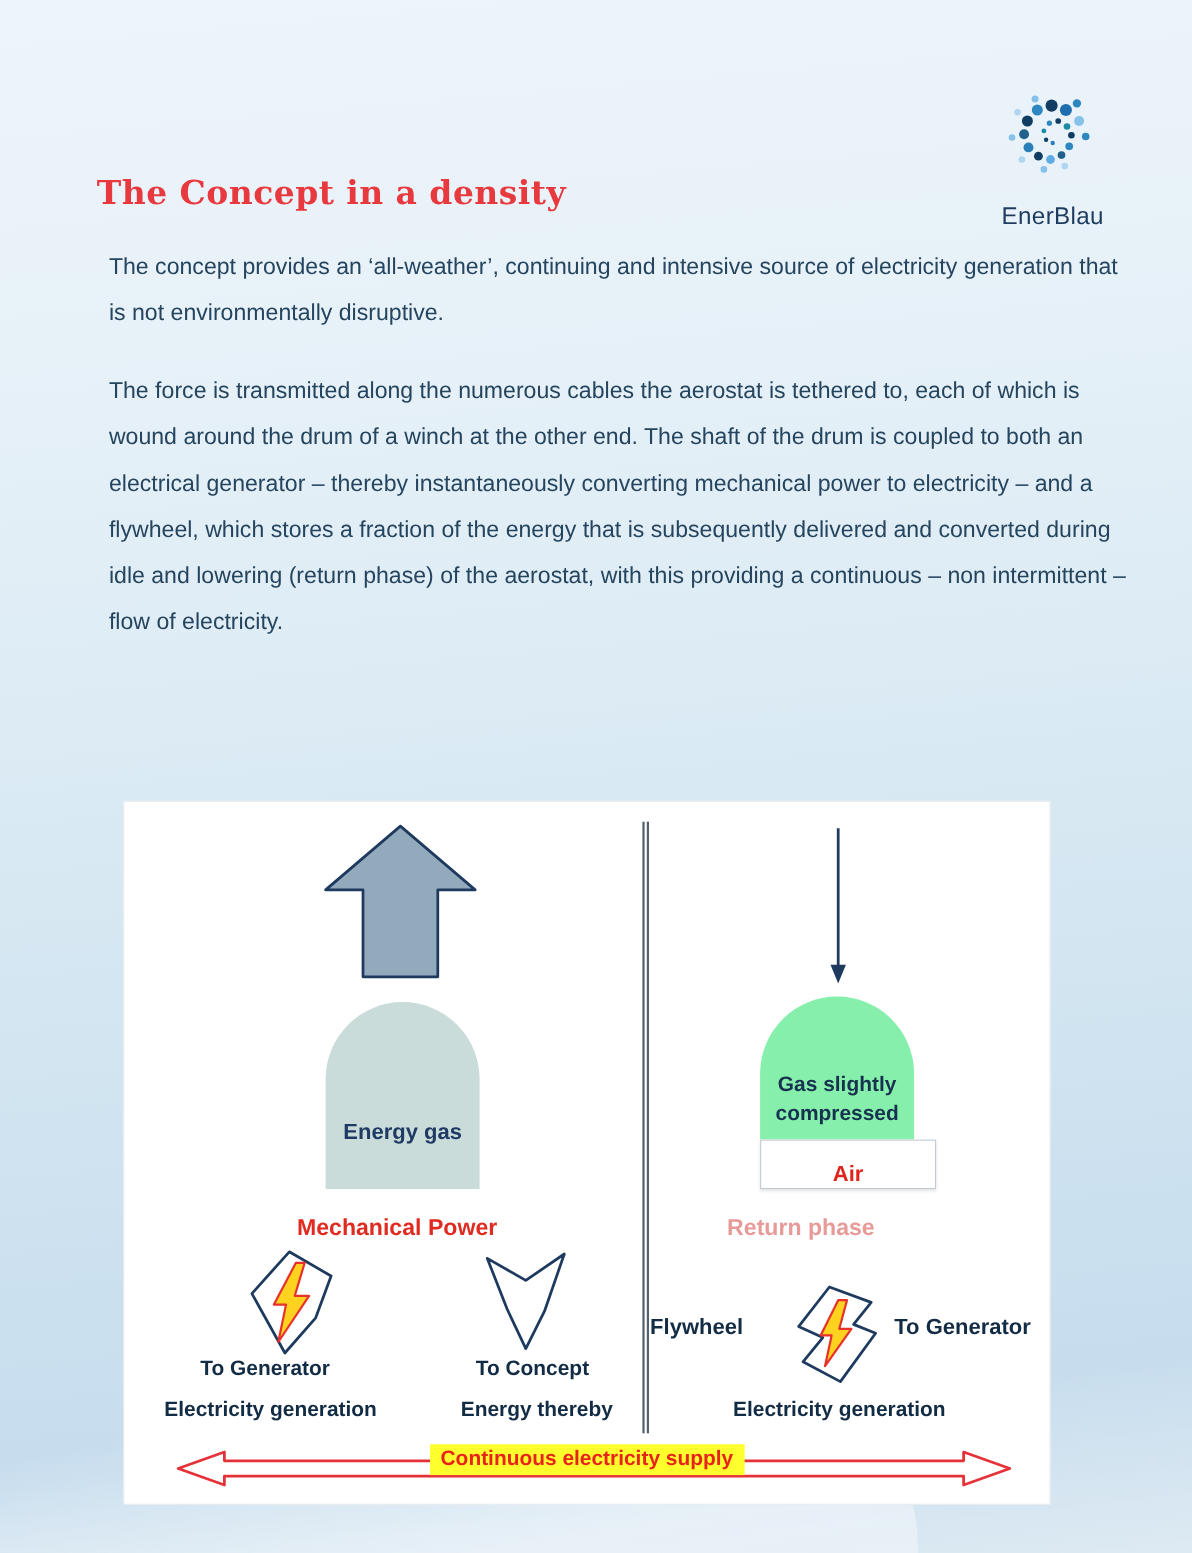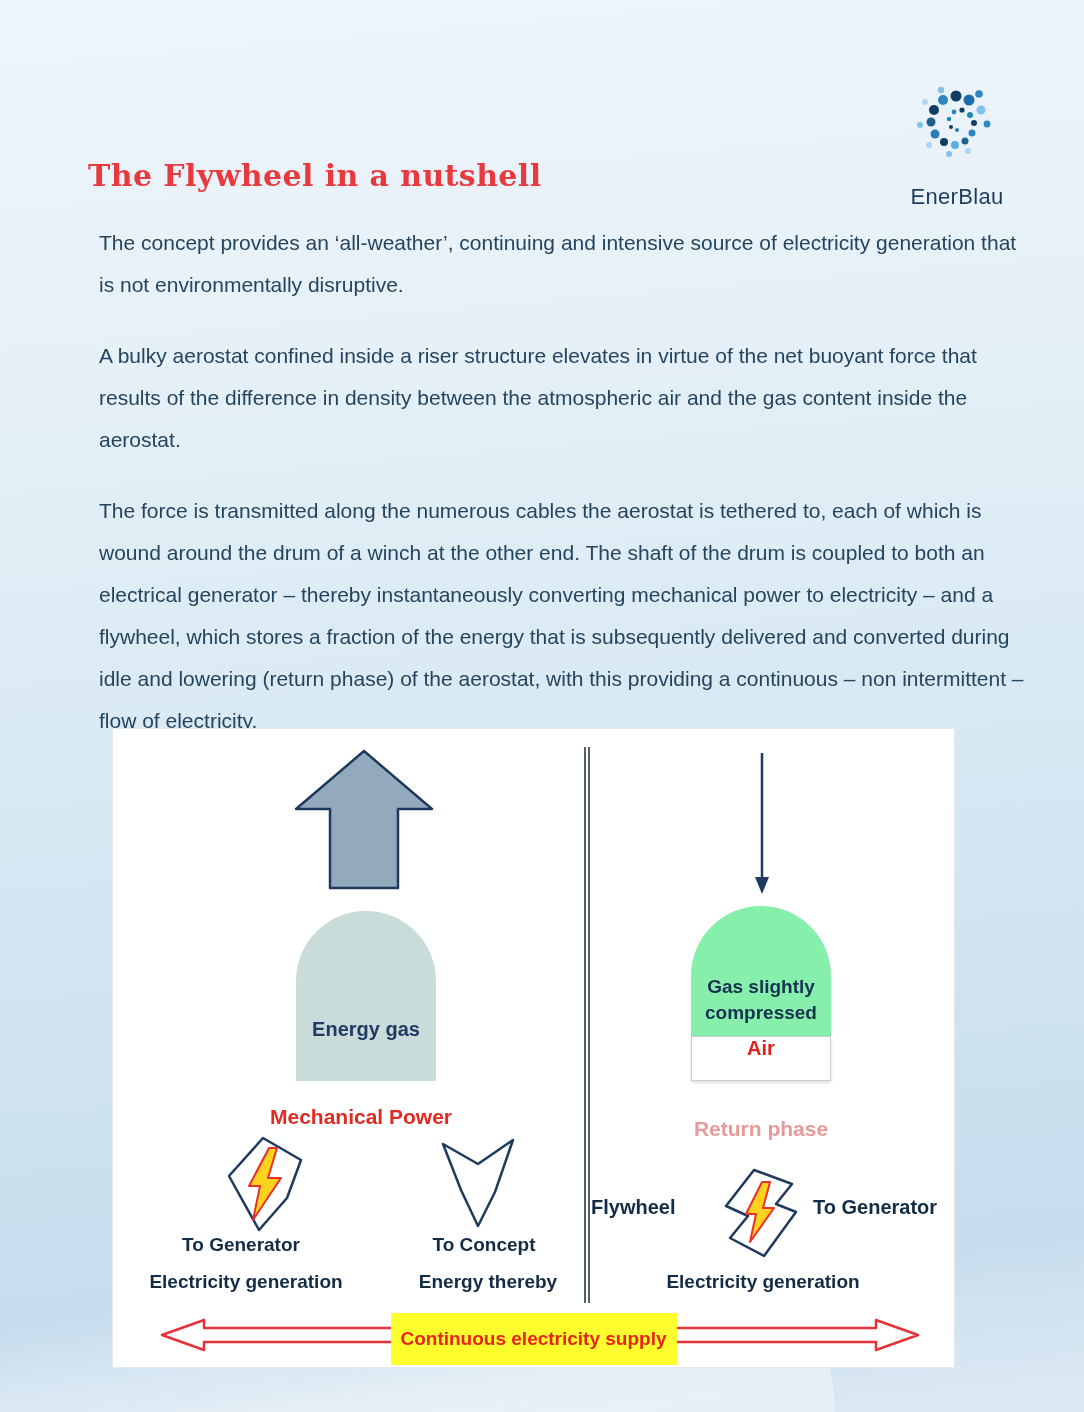--- a/index.html
+++ b/index.html
@@ -37,47 +37,47 @@
   }
   .dome-left .lbl{font-size:20px;font-weight:bold;color:#1f3a63;}
 
   .dome-right{
     left:578px;top:177px;width:140px;height:130px;background:#86efac;
     border-radius:70px 70px 0 0;display:flex;align-items:flex-end;justify-content:center;
     text-align:center;padding:0 8px 10px 8px;box-sizing:border-box;
   }
   .dome-right .lbl{font-size:19px;line-height:26px;font-weight:bold;color:#16324f;}
   .air-box{
-    left:578px;top:307px;width:140px;height:45px;background:#ffffff;
-    border:1px solid #c3cbd0;box-sizing:border-box;display:flex;align-items:flex-start;justify-content:center;
+    left:578px;top:307px;width:160px;height:45px;background:#ffffff;
+    border:1px solid #c3cbd0;box-sizing:border-box;display:flex;align-items:flex-end;justify-content:center;
     box-shadow:0 2px 3px rgba(0,0,0,0.12);
   }
   .air-box .lbl{font-size:20px;font-weight:bold;color:#e0241b;}
 
   .phase-left{left:98px;top:376px;width:300px;text-align:center;font-size:21px;font-weight:bold;color:#e02b21;}
-  .phase-right{left:548px;top:376px;width:200px;text-align:center;font-size:21px;font-weight:bold;color:#e79b99;margin-top:12px;}
+  .phase-right{left:548px;top:376px;width:200px;font-size:21px;font-weight:bold;color:#e79b99;}
 
   .cap{font-size:19px;font-weight:bold;color:#132c45;text-align:center;}
   .to-generator-left{left:48px;top:505px;width:160px;}
   .elec-gen-left{left:33px;top:542px;width:200px;}
   .to-flywheel{left:291px;top:505px;width:160px;}
   .energy-storage{left:295px;top:542px;width:160px;}
   .flywheel-label{left:478px;top:467px;width:120px;text-align:left;font-size:20px;}
   .to-generator-right{left:700px;top:467px;width:150px;text-align:left;font-size:20px;}
   .elec-gen-right{left:550px;top:542px;width:200px;}
 
   .divider{
     left:471px;top:18px;height:556px;width:6px;box-sizing:border-box;
     border-left:2px solid #53616b;border-right:2px solid #53616b;
   }
 
   .supply-label{
     left:50%;top:584px;transform:translateX(-50%);
     background:#ffff2e;color:#e8231a;font-size:19px;font-weight:bold;
-    padding:15px 10px;white-space:nowrap;z-index:3;
+    padding:3px 10px;white-space:nowrap;z-index:3;
   }
   svg{display:block;}
 </style>
 </head>
 <body>
 
 <div class="page">
   <div class="wave wave1"></div>
   <div class="wave wave2"></div>
 
@@ -107,23 +107,22 @@
       <circle cx="13" cy="43" r="3" fill="#85c1e9"></circle>
       <circle cx="22" cy="63" r="3" fill="#aed6f1"></circle>
       <circle cx="42" cy="72" r="3" fill="#85c1e9"></circle>
       <circle cx="61" cy="69" r="3" fill="#aed6f1"></circle>
       <circle cx="80" cy="42" r="3.4" fill="#2e86c1"></circle>
     </svg>
     <div class="logo-text">EnerBlau</div>
   </div>
 
   <div class="content">
-    <h1 class="title">The Flywheel in a nutshell</h1>
+    <h1 class="title">The Concept in a density</h1>
     <p class="para">The concept provides an ‘all-weather’, continuing and intensive source of electricity generation that is not environmentally disruptive.</p>
-    <p class="para">A bulky aerostat confined inside a riser structure elevates in virtue of the net buoyant force that results of the difference in density between the atmospheric air and the gas content inside the aerostat.</p>
     <p class="para">The force is transmitted along the numerous cables the aerostat is tethered to, each of which is wound around the drum of a winch at the other end. The shaft of the drum is coupled to both an electrical generator – thereby instantaneously converting mechanical power to electricity – and a flywheel, which stores a fraction of the energy that is subsequently delivered and converted during idle and lowering (return phase) of the aerostat, with this providing a continuous – non intermittent – flow of electricity.</p>
   </div>
 
   <div class="panel">
 
     <svg class="abs" style="left:181px;top:18px" width="140" height="145" viewBox="0 0 140 145">
       <polygon points="70,4 138,62 104,62 104,141 36,141 36,62 2,62" fill="#93aabc" stroke="#1e3a5e" stroke-width="2.5" stroke-linejoin="round"></polygon>
     </svg>
 
     <div class="abs dome-left">

